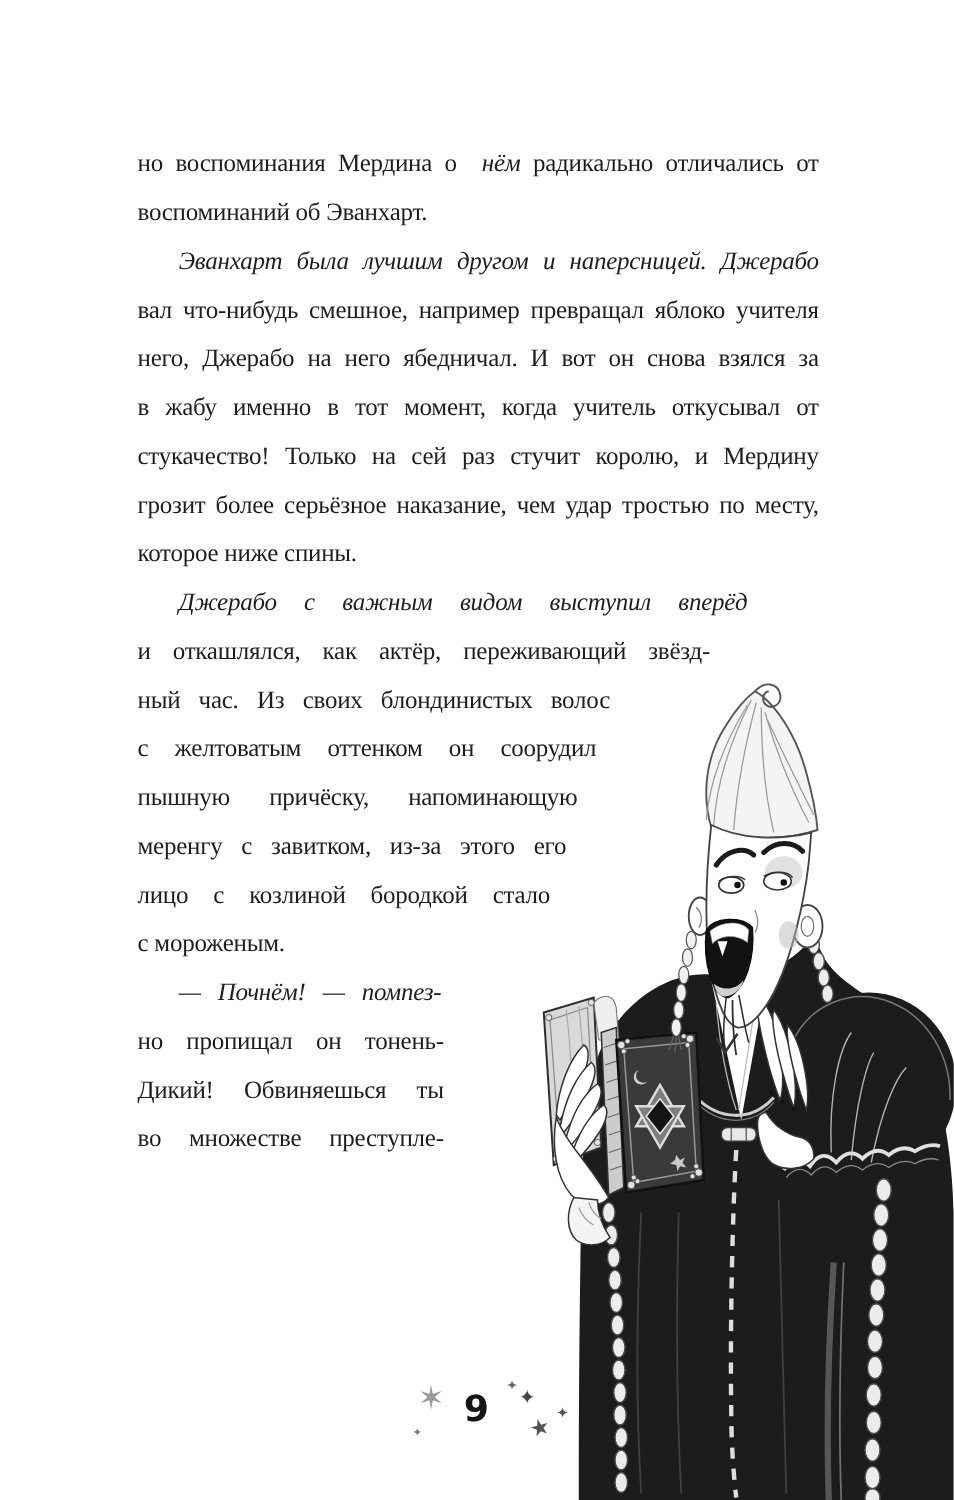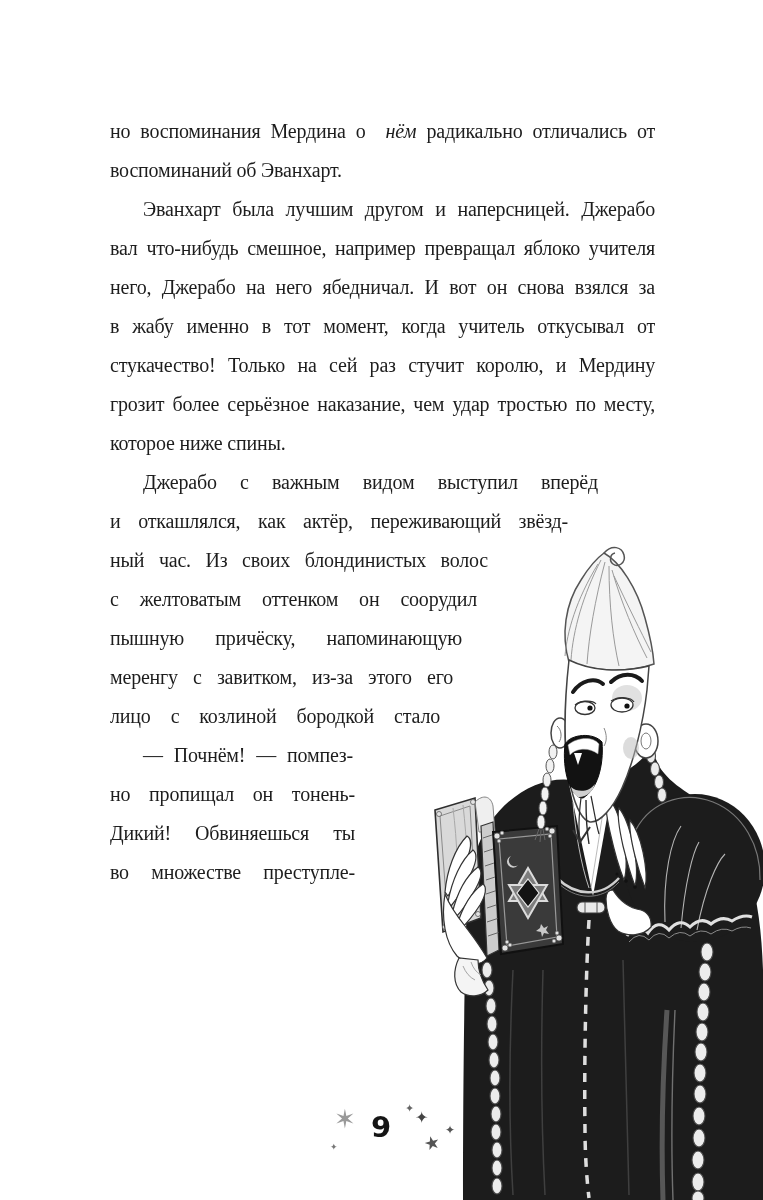--- a/index.html
+++ b/index.html
@@ -11,21 +11,21 @@
   
   #text-block{
     position:absolute;left:110px;top:112px;width:545px;
     font-size:20px;line-height:39px;letter-spacing:-0.2px;
   }
   .tl{
     width:545px;height:39px;overflow:visible;
     text-align:justify;text-align-last:justify;
   }
   .tl.left{text-align-last:left;}
-  .tl.ind{text-indent:33px;}
+  .tl.ind{text-indent:33px;font-style:italic;}
   .tl em{margin-left:10px;}
   .w1{width:488px}.w2{width:458px}.w3{width:378px}.w4{width:367px}
   .w5{width:352px}.w6{width:343px}.w7{width:330px}.w8{width:305px}
   .w9{width:243px}.w10{width:245px}
   
   .illus{position:absolute;left:423px;top:540px;width:340px;height:660px;}
   .illus svg{display:block;}
   
   .pagenum{
     position:absolute;left:371px;top:1110px;
@@ -55,20 +55,21 @@
       <div class="tl"><span>стукачество! Только на сей раз стучит королю, и Мердину</span></div>
       <div class="tl"><span>грозит более серьёзное наказание, чем удар тростью по месту,</span></div>
       <div class="tl left"><span>которое ниже спины.</span></div>
       <div class="tl w1 ind"><span>Джерабо с важным видом выступил вперёд</span></div>
       <div class="tl w2"><span>и откашлялся, как актёр, переживающий звёзд-</span></div>
       <div class="tl w3"><span>ный час. Из своих блондинистых волос</span></div>
       <div class="tl w4"><span>с желтоватым оттенком он соорудил</span></div>
       <div class="tl w5"><span>пышную причёску, напоминающую</span></div>
       <div class="tl w6"><span>меренгу с завитком, из-за этого его</span></div>
       <div class="tl w7"><span>лицо с козлиной бородкой стало</span></div>
+      <div class="tl left"><span>с мороженым.</span></div>
       <div class="tl w9 ind"><span>— Почнём! — помпез-</span></div>
       <div class="tl w10"><span>но пропищал он тонень-</span></div>
       <div class="tl w10"><span>Дикий! Обвиняешься ты</span></div>
       <div class="tl w10"><span>во множестве преступле-</span></div>
     </div>
 
   <div class="illus">
     <svg width="340" height="660" viewBox="0 0 340 660" xmlns="http://www.w3.org/2000/svg">
 
       <g>

